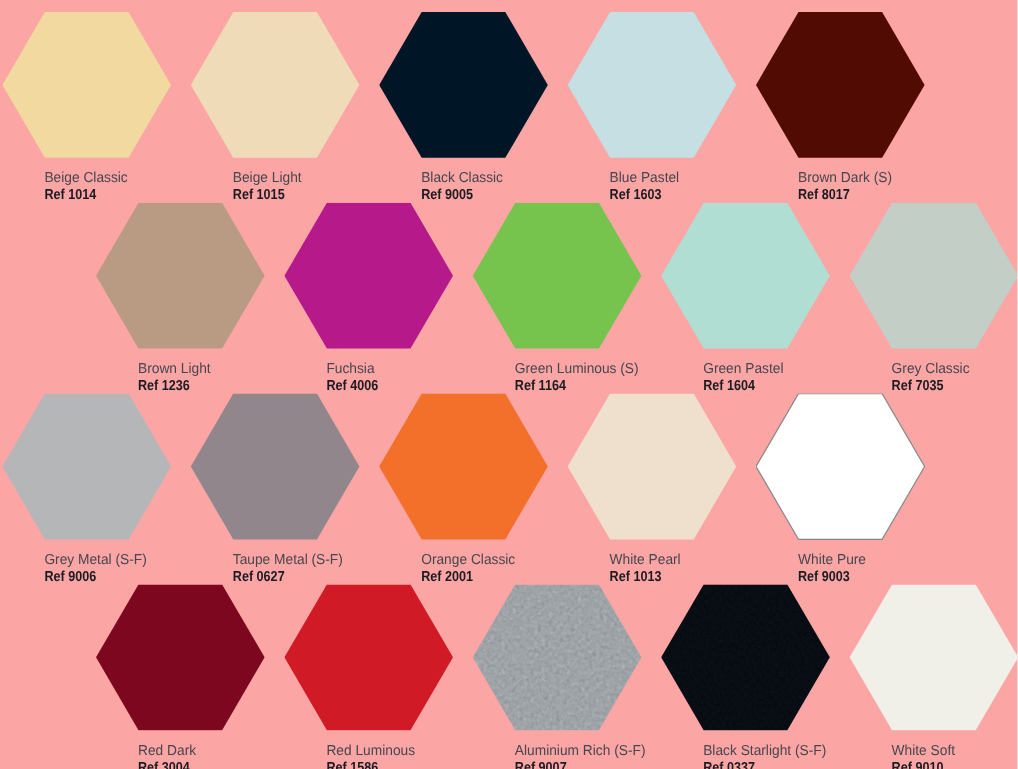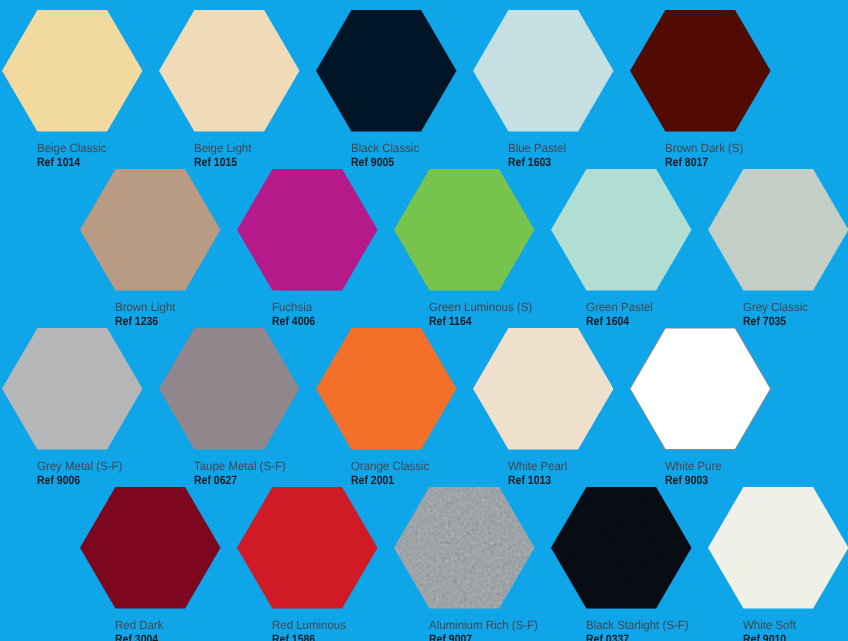--- a/index.html
+++ b/index.html
@@ -3,21 +3,21 @@
 <meta charset="utf-8">
 <title>Colour Range</title>
 <style>
   html,body{margin:0;padding:0;}
   body{
     width:848px;height:641px;overflow:hidden;background:#ffffff;
     font-family:"Liberation Sans", sans-serif;
     -webkit-font-smoothing:antialiased;
     text-rendering:geometricPrecision;
   }
-  #sheet{position:relative;width:848px;height:641px;background:#0ea5e9;overflow:hidden;}
+  #sheet{position:relative;width:848px;height:641px;background:#fca5a5;overflow:hidden;}
   .swatch{position:absolute;width:141px;}
   .hexwrap{position:absolute;left:0;top:0;width:141px;height:122px;}
   .hexwrap svg{display:block;}
   .cap{position:absolute;left:35px;top:131px;width:230px;}
   .cap .nm,.cap .rf{display:block;white-space:nowrap;transform-origin:left center;}
   .cap .nm{font-size:12px;line-height:14px;color:#46464e;font-weight:400;transform:scaleX(0.955);}
   .cap .rf{font-size:12px;line-height:14px;color:#1b1b21;font-weight:700;transform:scaleX(0.875);}
   .defs{position:absolute;width:0;height:0;overflow:hidden;}
 </style>
 </head>

